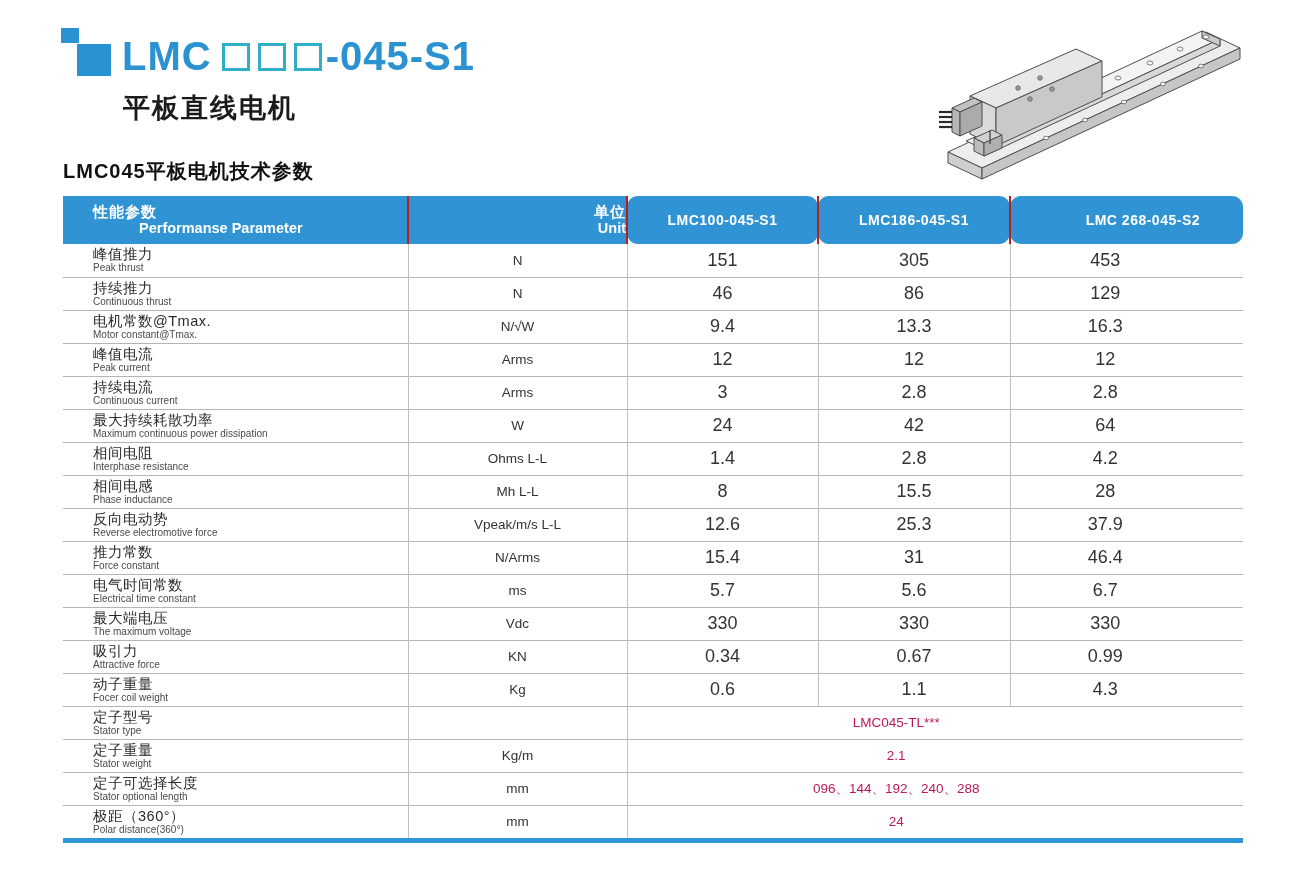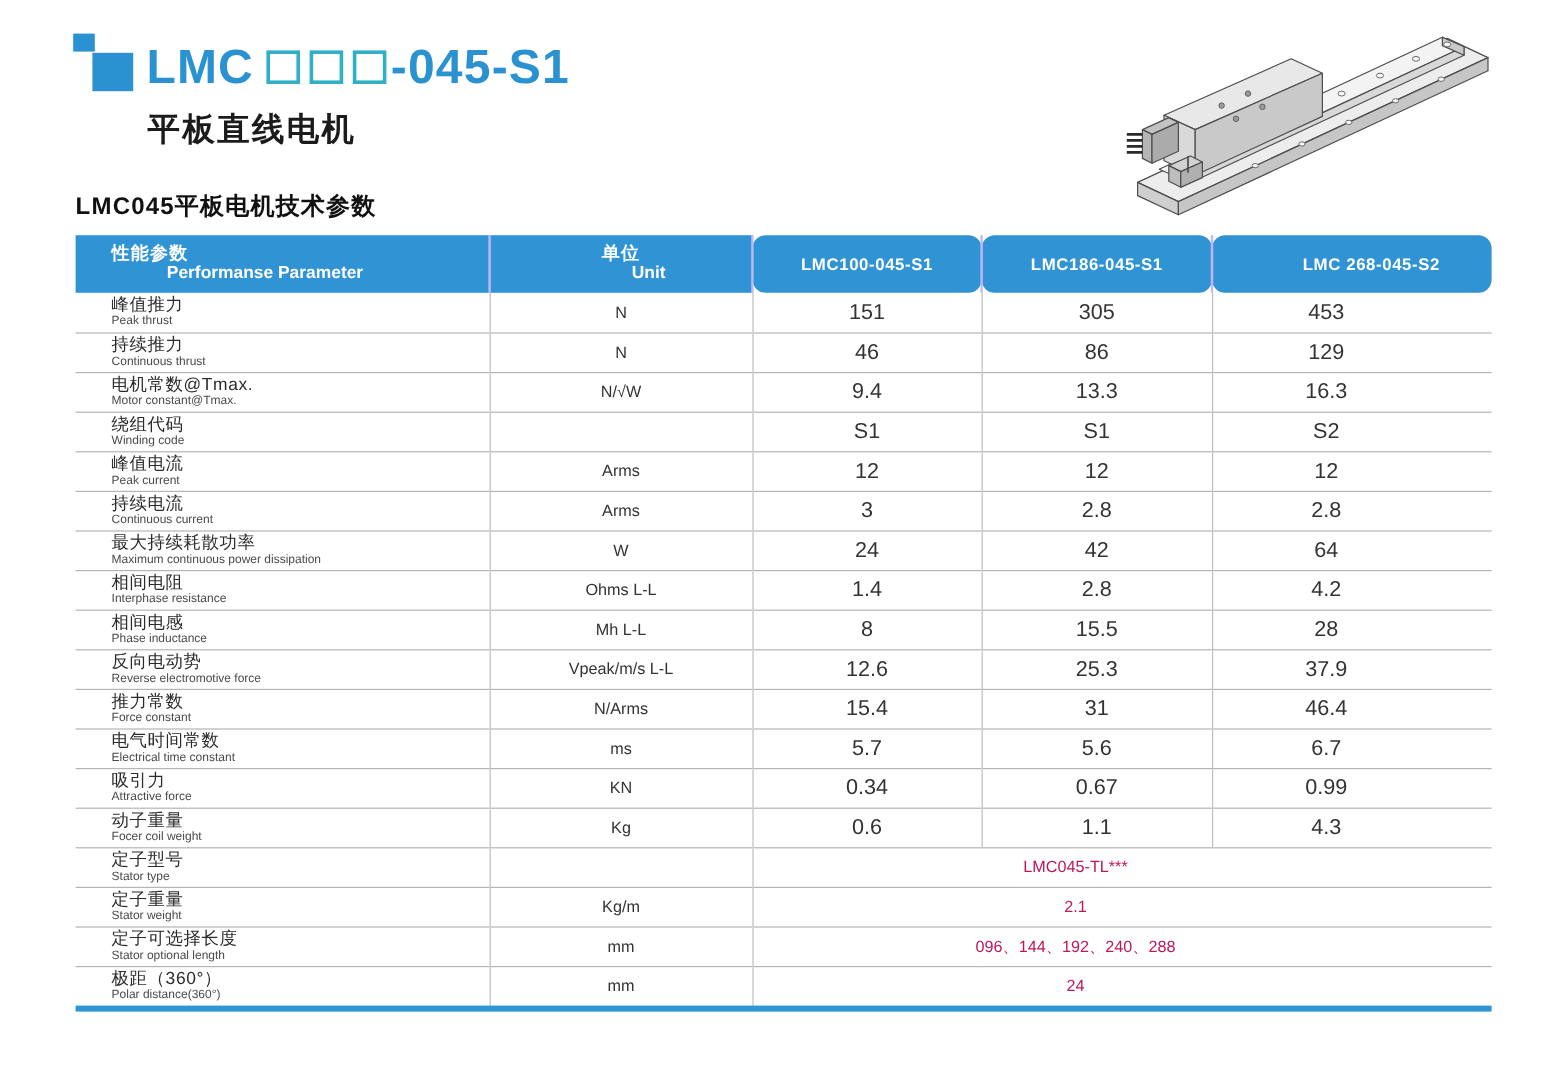--- a/index.html
+++ b/index.html
@@ -23,25 +23,25 @@
 
   
   .spec-wrap { position:absolute; left:63px; top:196px; width:1180px; }
   table.spec { width:1180px; border-collapse:collapse; table-layout:fixed; }
   table.spec col.c1{width:345px} table.spec col.c2{width:219px}
   table.spec col.c3{width:191px} table.spec col.c4{width:192px}
   table.spec col.c5{width:190px} table.spec col.c6{width:43px}
 
   thead th { background:#3094D4; color:#fff; height:48px; vertical-align:middle;
              font-weight:bold; padding:0; }
-  thead th.h-sep { border-right:2px solid #c4b5fd; }
+  thead th.h-sep { border-right:2px solid #b91c1c; }
   th.h-param { text-align:left; padding-left:30px; }
   th .h-zh { display:block; font-size:15px; line-height:17px; letter-spacing:1px; }
   th .h-en { display:block; font-size:14.5px; line-height:17px;margin-left:46px; }
-  th.h-unit .h-zh, th.h-unit .h-en { text-align:center; }
+  th.h-unit .h-zh, th.h-unit .h-en { text-align:right; }
   th.h-model { text-align:center; font-size:14px; letter-spacing:0.5px;border-radius:11px; }
   th.h-last { padding-right:43px;text-align:right; }
 
   tbody td { height:33px; vertical-align:middle; border-top:1px solid #b5b5b5; }
   tbody tr:first-child td { border-top:none; }
   td.cell-param { text-align:left; padding-left:30px; border-right:1px solid #bfbfbf; }
   td.cell-param .zh { display:block; font-size:14.5px; line-height:15px; color:#2b2b2b; font-weight:500; letter-spacing:0.5px; }
   td.cell-param .en { display:block; font-size:10px;  line-height:11px; color:#4a4a4a; }
   td.cell-unit { text-align:center; font-size:13.5px; color:#333; border-right:1px solid #bfbfbf; }
   td.cell-val  { text-align:center; font-size:18px; color:#333; border-right:1px solid #bfbfbf; }
@@ -170,30 +170,20 @@
               <span class="zh">电机常数@Tmax.</span>
               <span class="en">Motor constant@Tmax.</span>
             </td>
             <td class="cell-unit">N/√W</td>
             <td class="cell-val">9.4</td>
             <td class="cell-val">13.3</td>
             <td class="cell-val cell-last" colspan="2">16.3</td>
           </tr>
           <tr>
             <td class="cell-param">
-              <span class="zh">绕组代码</span>
-              <span class="en">Winding code</span>
-            </td>
-            <td class="cell-unit"></td>
-            <td class="cell-val">S1</td>
-            <td class="cell-val">S1</td>
-            <td class="cell-val cell-last" colspan="2">S2</td>
-          </tr>
-          <tr>
-            <td class="cell-param">
               <span class="zh">峰值电流</span>
               <span class="en">Peak current</span>
             </td>
             <td class="cell-unit">Arms</td>
             <td class="cell-val">12</td>
             <td class="cell-val">12</td>
             <td class="cell-val cell-last" colspan="2">12</td>
           </tr>
           <tr>
             <td class="cell-param">
@@ -260,20 +250,30 @@
               <span class="zh">电气时间常数</span>
               <span class="en">Electrical time constant</span>
             </td>
             <td class="cell-unit">ms</td>
             <td class="cell-val">5.7</td>
             <td class="cell-val">5.6</td>
             <td class="cell-val cell-last" colspan="2">6.7</td>
           </tr>
           <tr>
             <td class="cell-param">
+              <span class="zh">最大端电压</span>
+              <span class="en">The maximum voltage</span>
+            </td>
+            <td class="cell-unit">Vdc</td>
+            <td class="cell-val">330</td>
+            <td class="cell-val">330</td>
+            <td class="cell-val cell-last" colspan="2">330</td>
+          </tr>
+          <tr>
+            <td class="cell-param">
               <span class="zh">吸引力</span>
               <span class="en">Attractive force</span>
             </td>
             <td class="cell-unit">KN</td>
             <td class="cell-val">0.34</td>
             <td class="cell-val">0.67</td>
             <td class="cell-val cell-last" colspan="2">0.99</td>
           </tr>
           <tr>
             <td class="cell-param">

